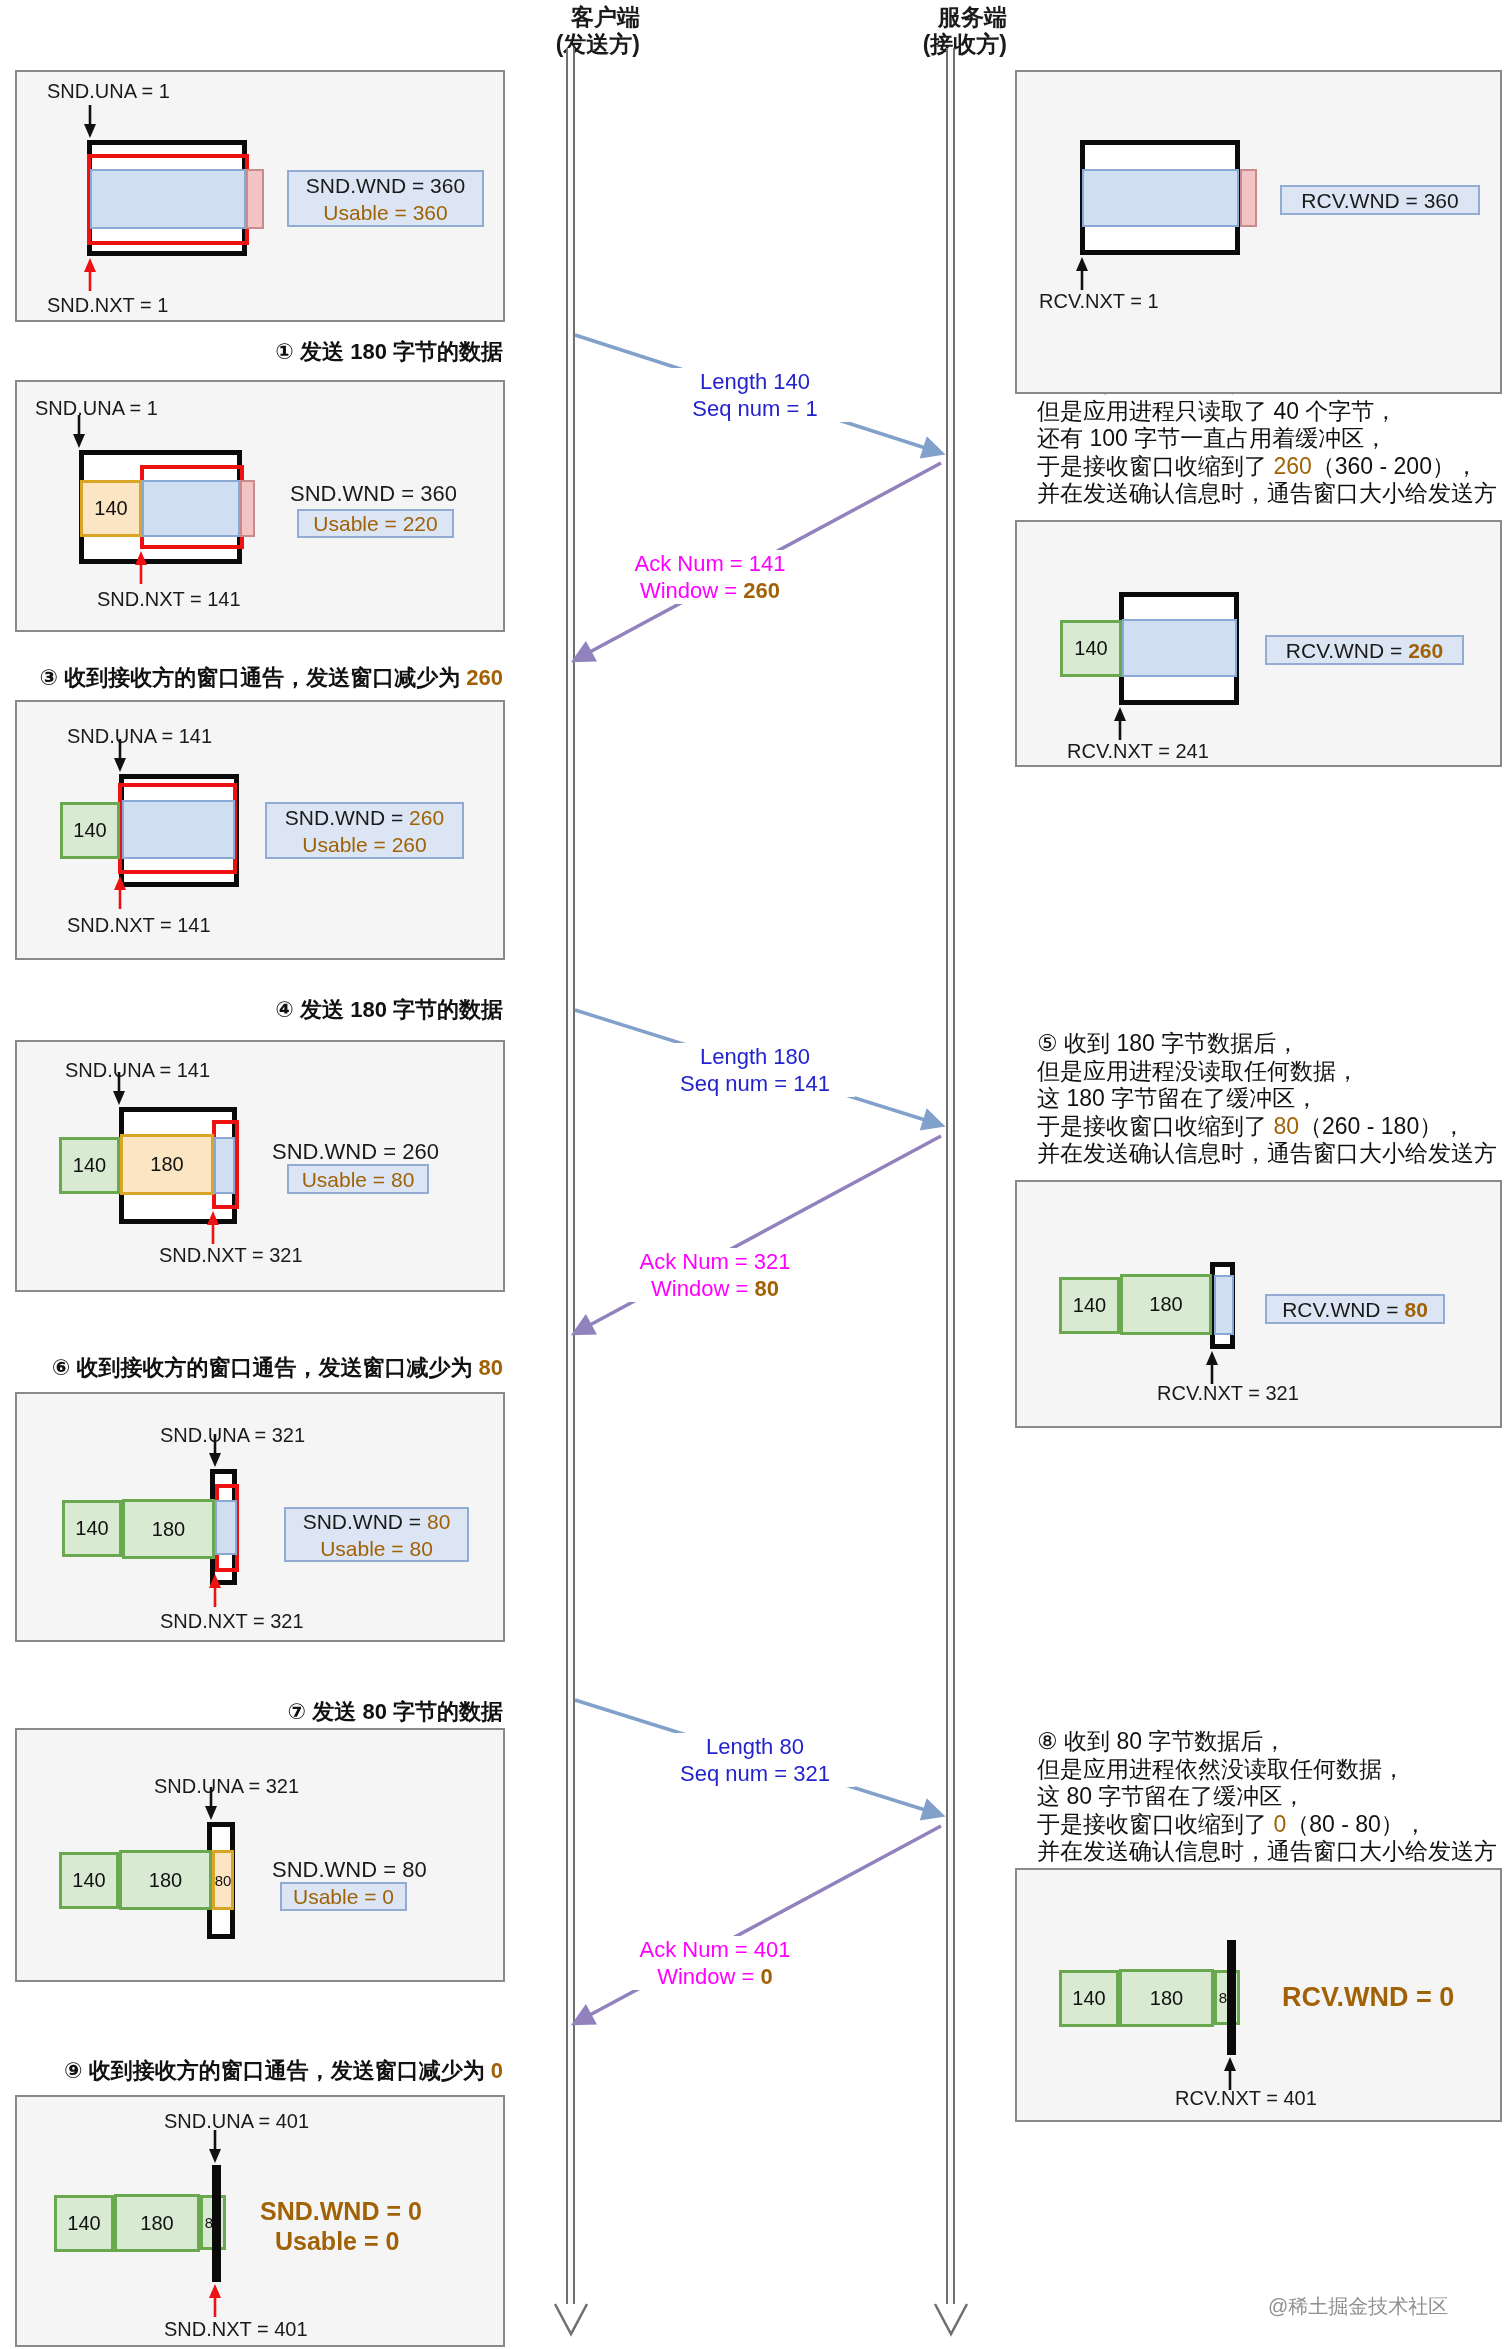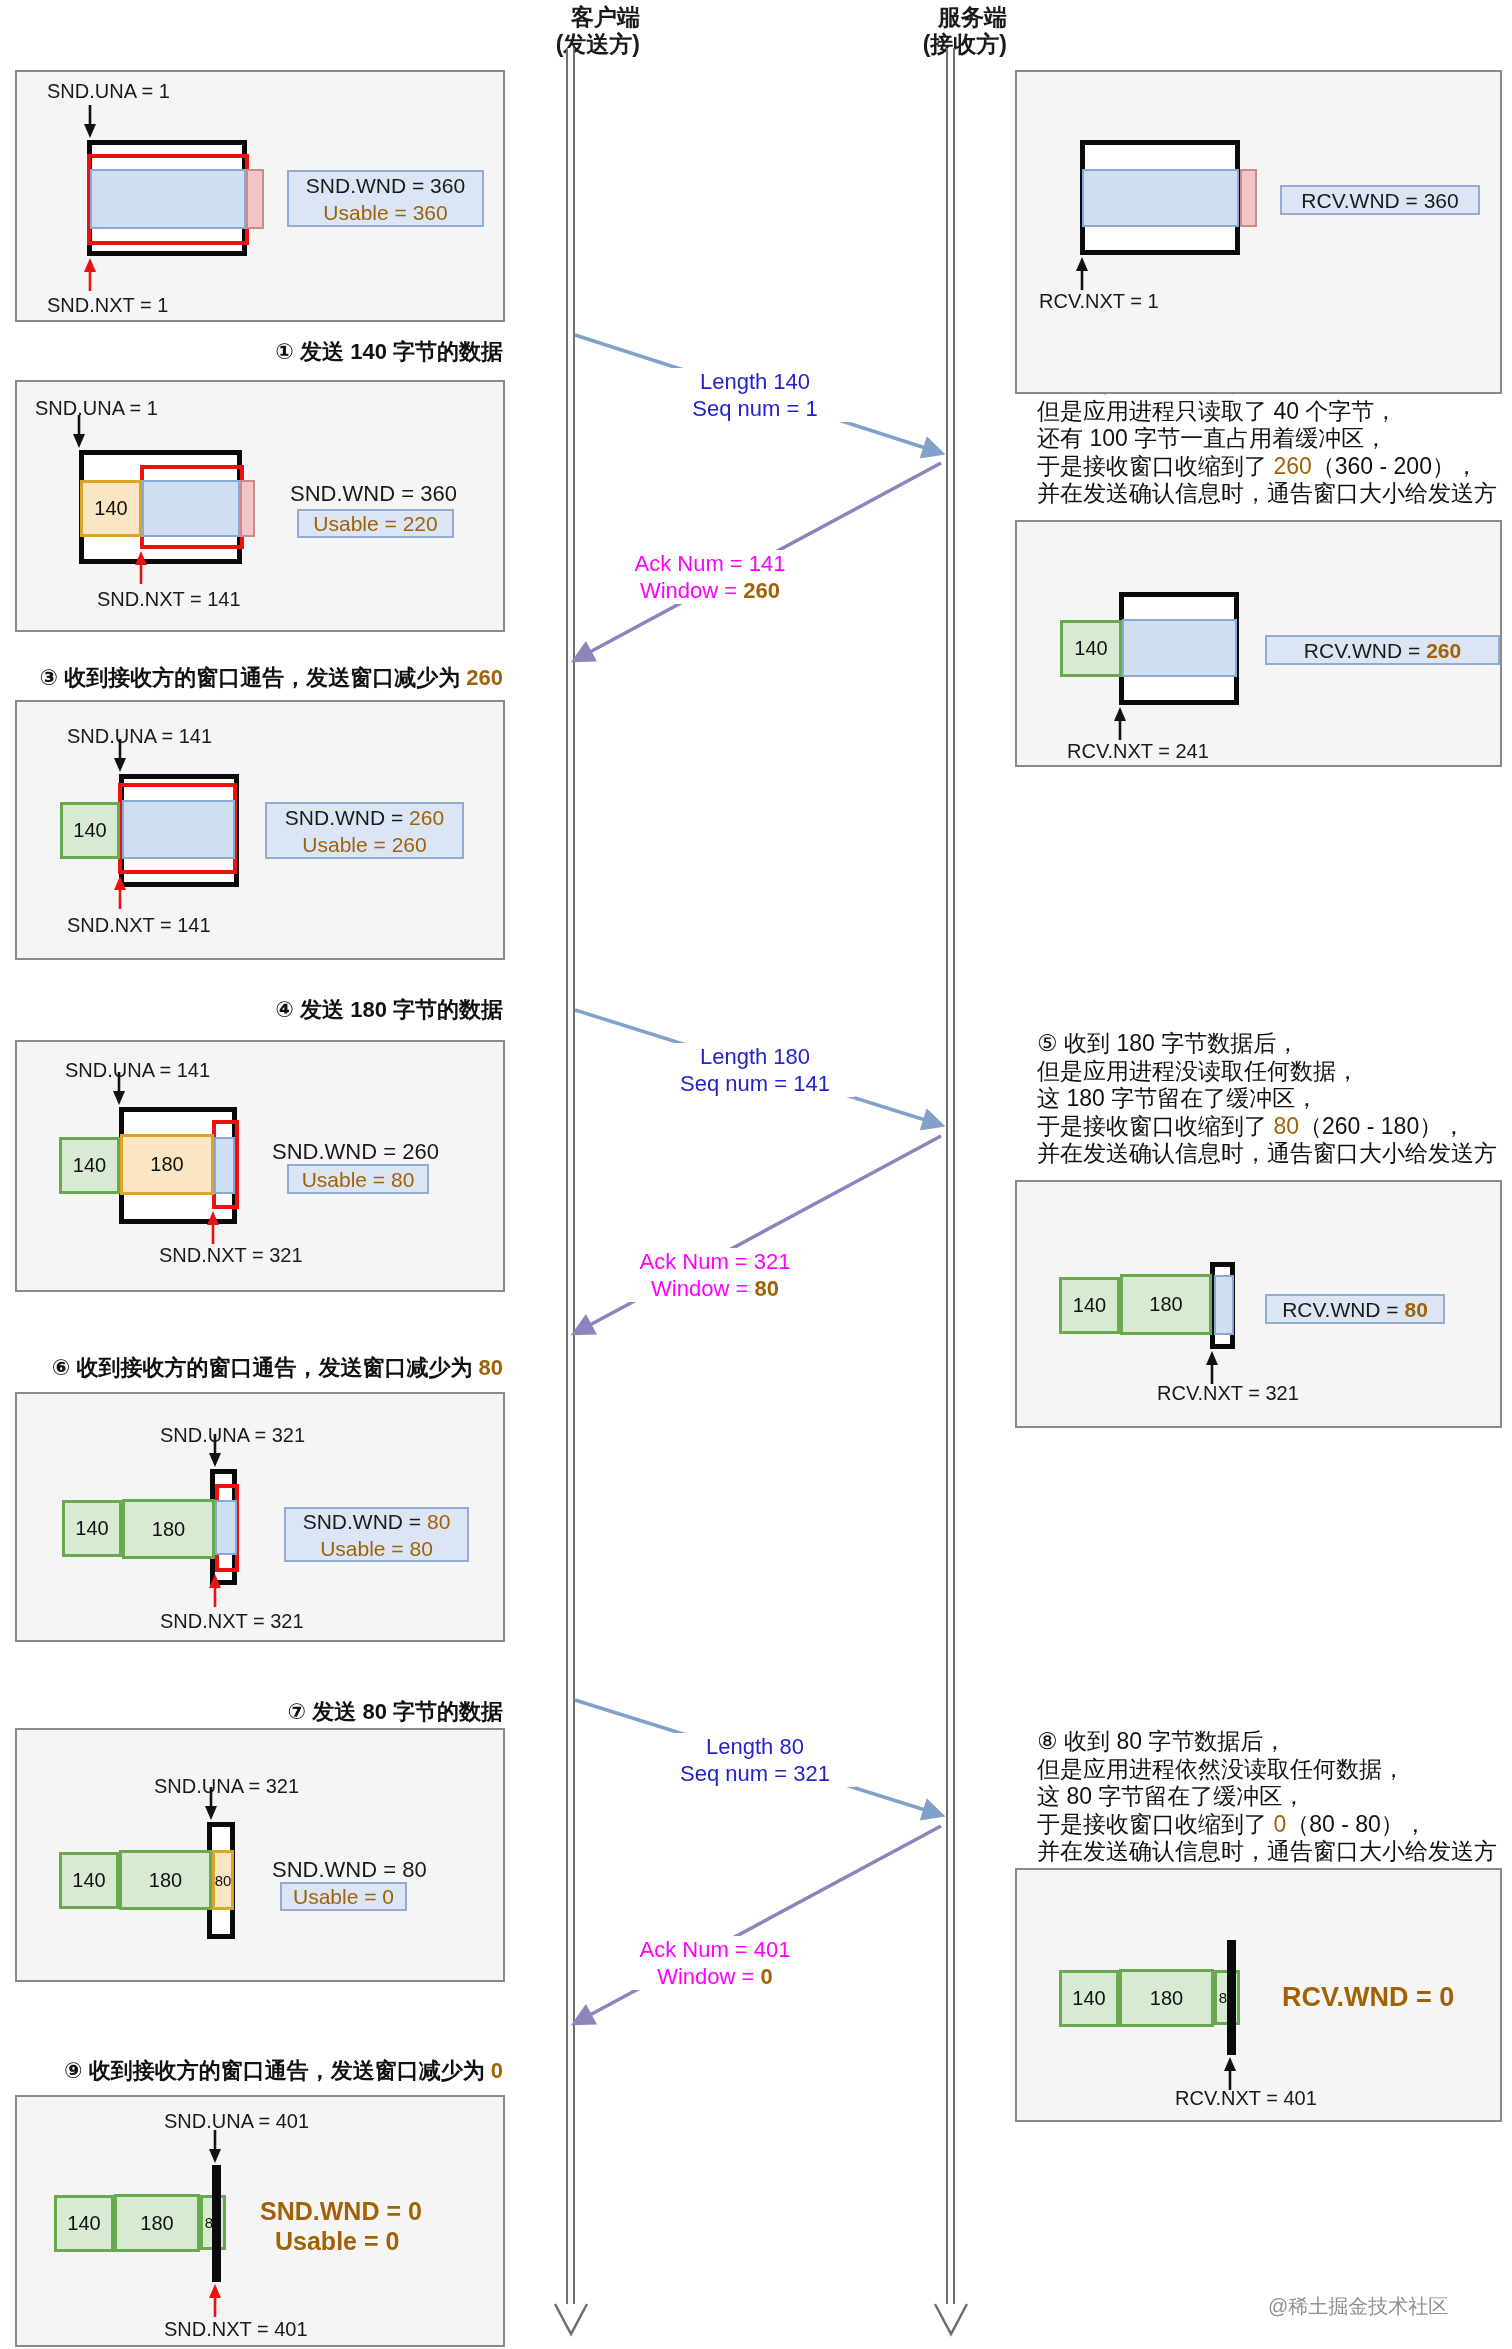--- a/index.html
+++ b/index.html
@@ -112,21 +112,21 @@
   <div class="msg blue-t" style="left:655px;top:1733px">
     <div>Length 80</div>
     <div>Seq num = 321</div>
   </div>
   <div class="msg mag" style="left:615px;top:1936px">
     <div>Ack Num = 401</div>
     <div><span>Window = </span><span class="red b">0</span></div>
   </div>
 
   
-  <div class="step" style="top:337px"><span>① 发送 140 字节的数据</span></div>
+  <div class="step" style="top:337px"><span>① 发送 180 字节的数据</span></div>
   <div class="step" style="top:663px"><span>③ 收到接收方的窗口通告，发送窗口减少为 </span><span class="red">260</span></div>
   <div class="step" style="top:995px"><span>④ 发送 180 字节的数据</span></div>
   <div class="step" style="top:1353px"><span>⑥ 收到接收方的窗口通告，发送窗口减少为 </span><span class="red">80</span></div>
   <div class="step" style="top:1697px"><span>⑦ 发送 80 字节的数据</span></div>
   <div class="step" style="top:2056px"><span>⑨ 收到接收方的窗口通告，发送窗口减少为 </span><span class="red">0</span></div>
 
   
   <div class="note" style="top:370px">
     <div>② 收到 140 字节数据后，</div>
     <div>但是应用进程只读取了 40 个字节，</div>
@@ -342,21 +342,21 @@
     <div class="t" style="left:22px;top:218px">RCV.NXT = 1</div>
   </div>
 
   
   <div class="panel" style="left:1015px;top:520px;width:487px;height:247px">
     <div class="bk" style="left:102px;top:70px;width:120px;height:113px"></div>
     <div class="grn" style="left:43px;top:98px;width:62px;height:57px">
         <span>140</span>
       </div>
     <div class="blu" style="left:105px;top:97px;width:115px;height:58px"></div>
-    <div class="lblbox" style="left:248px;top:113px;width:235px;height:30px">
+    <div class="lblbox" style="left:248px;top:113px;width:199px;height:30px">
       <div><span>RCV.WND = </span><span class="red b">260</span></div>
     </div>
     <svg class="abs" style="left:94px;top:184px" width="18" height="34">
         <line x1="9" y1="34" x2="9" y2="13" stroke="#111" stroke-width="2.6"></line>
         <path d="M3 15 L9 1 L15 15 Z" fill="#111"></path>
       </svg>
     <div class="t" style="left:50px;top:218px">RCV.NXT = 241</div>
   </div>
 
   

